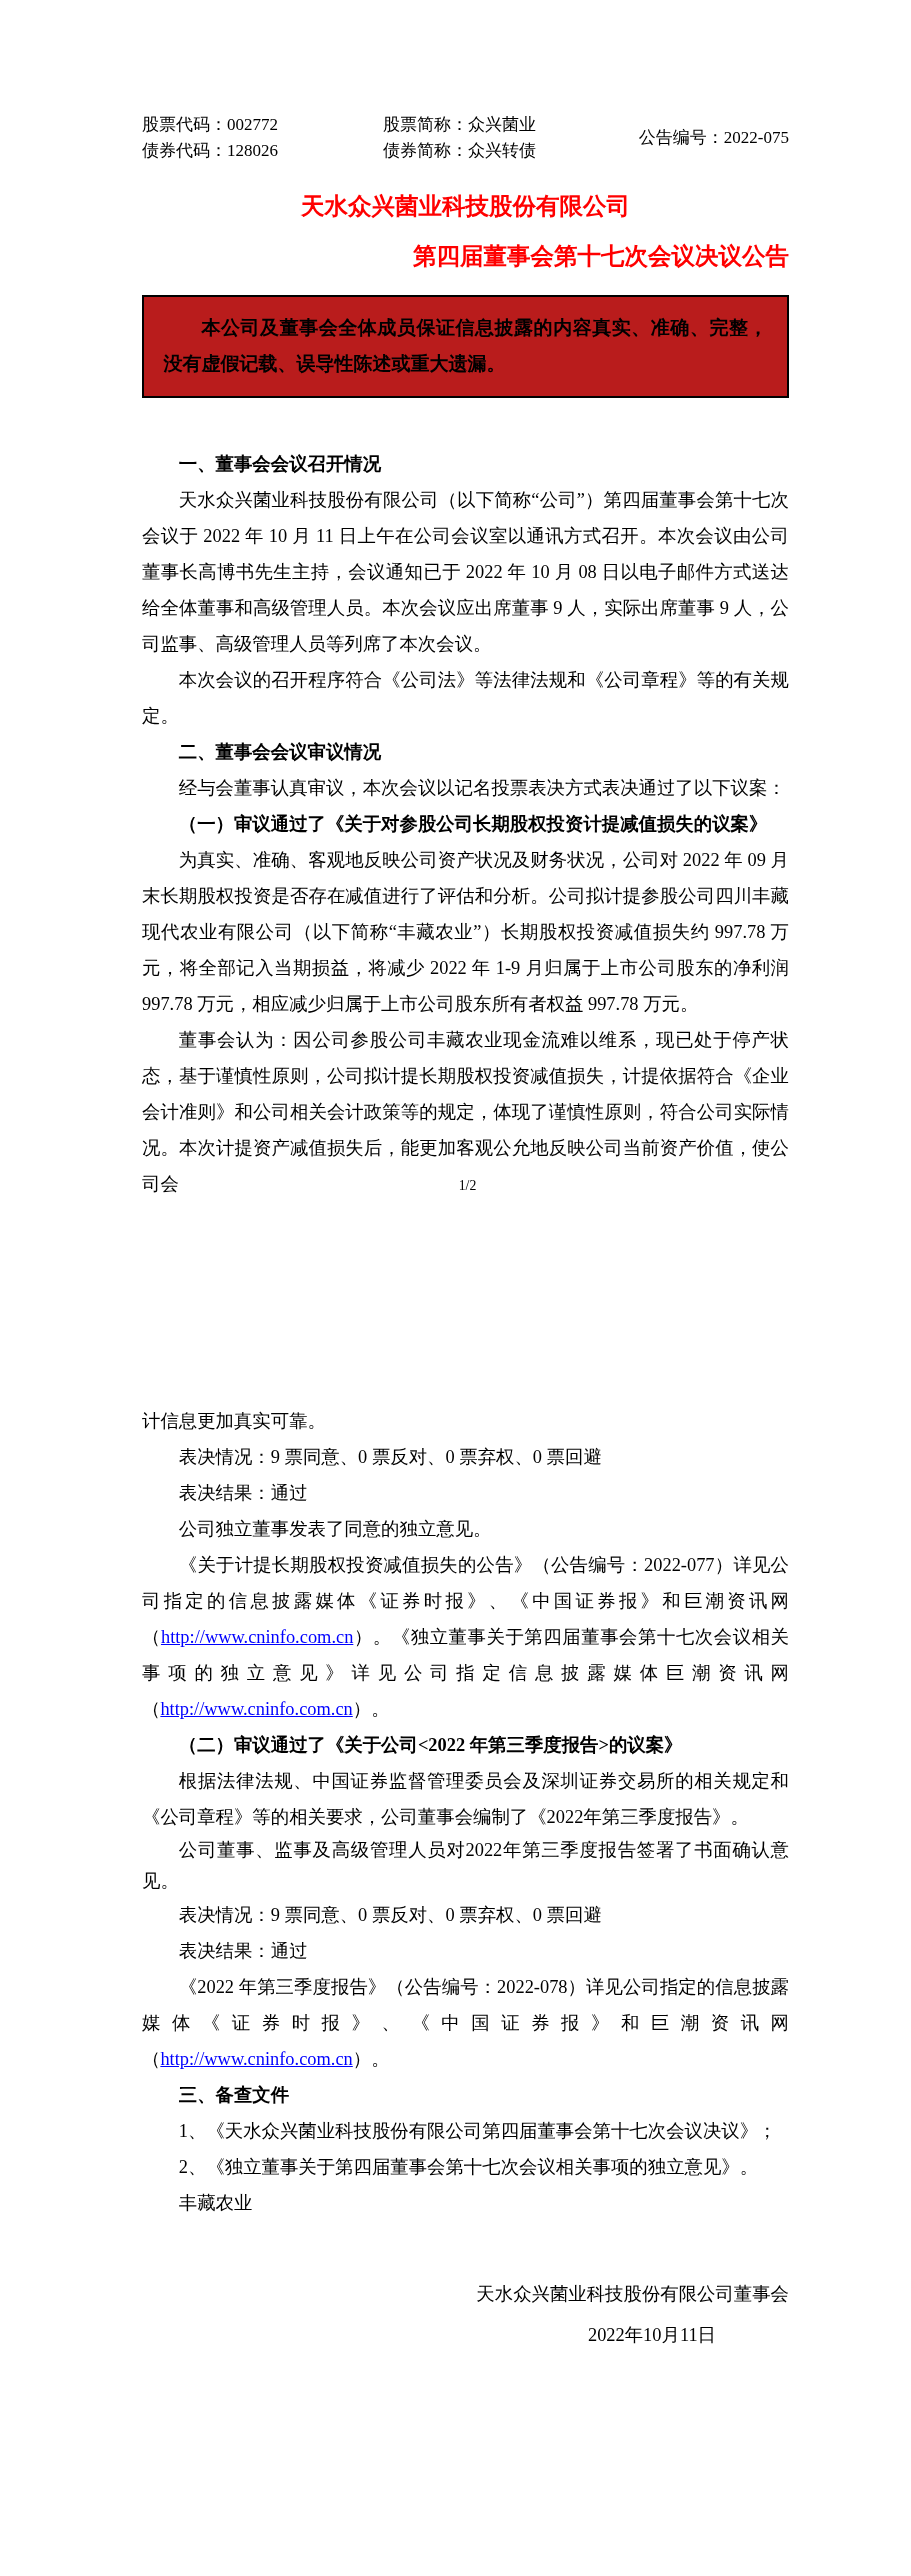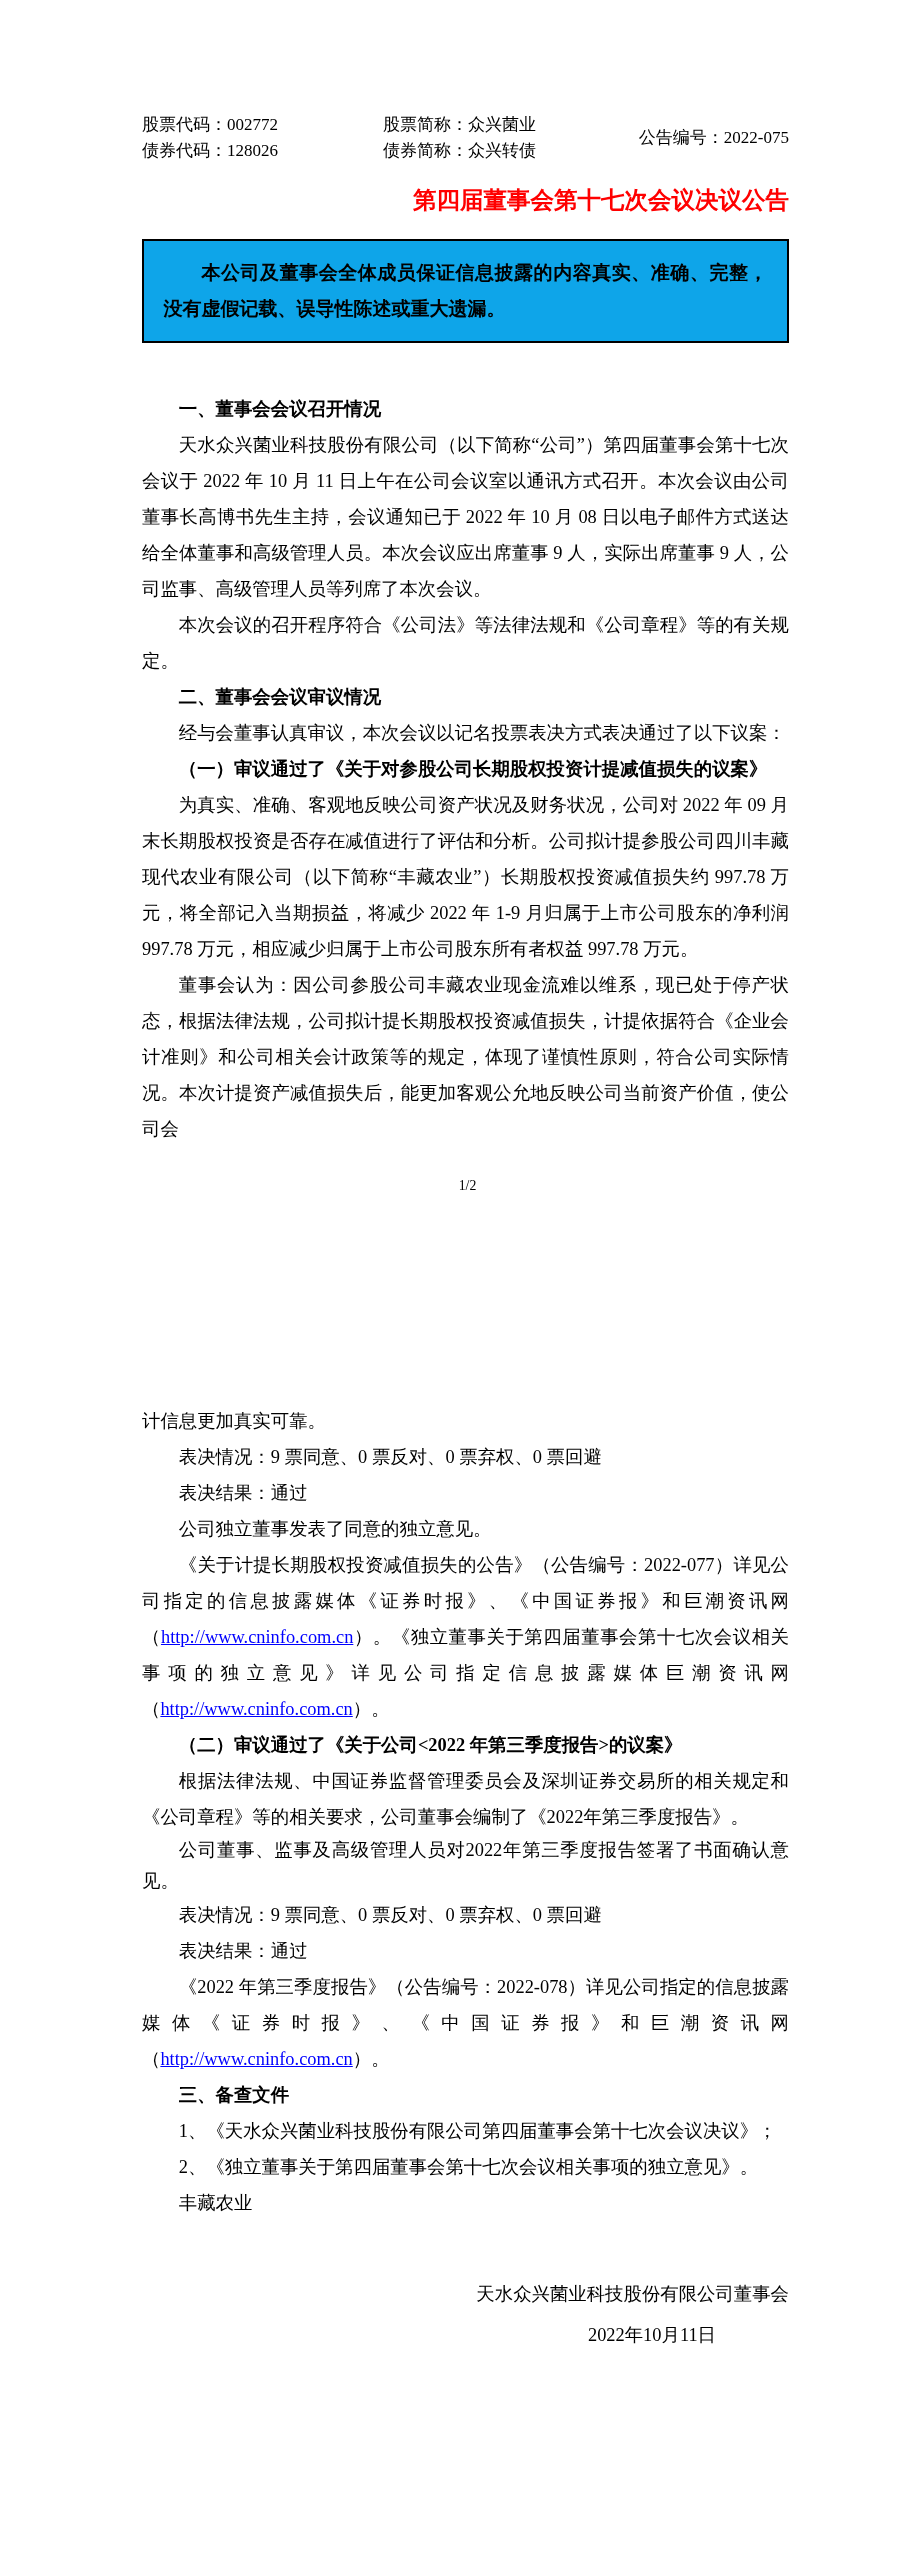--- a/index.html
+++ b/index.html
@@ -23,21 +23,21 @@
 
   
   .title { text-align:center; font-weight:bold; font-size:23.5px; line-height:28px; margin:0; }
   .title-company { margin-top:27.5px; }
   .title-subject { margin-top:22px;text-align:right; }
 
   
   .notice-box {
     margin-top:25px;
     border:2.9px solid #000000;
-    background:#0ea5e9;
+    background:#b91c1c;
     padding:13.8px 19.5px;
   }
   .notice-box p {
     margin:0;
     font-weight:bold;
     font-size:19px;
     line-height:36px;
     text-indent:2em;
     text-align:justify;
   }
@@ -98,36 +98,37 @@
       </div>
       <div class="hcol2">
         <div><span>股票简称：</span><span>众兴菌业</span></div>
         <div><span>债券简称：</span><span>众兴转债</span></div>
       </div>
       <div class="hcol3">
         <div><span>公告编号：</span><span>2022-075</span></div>
       </div>
     </div>
 
+    <h1 class="title title-company" style="color:#ff0000;">天水众兴菌业科技股份有限公司</h1>
     <h2 class="title title-subject" style="color:#ff0000;">第四届董事会第十七次会议决议公告</h2>
 
     <div class="notice-box">
       <p>本公司及董事会全体成员保证信息披露的内容真实、准确、完整，没有虚假记载、误导性陈述或重大遗漏。</p>
     </div>
 
     <p class="sec mt84">一、董事会会议召开情况</p>
     <p class="p">天水众兴菌业科技股份有限公司（以下简称“公司”）第四届董事会第十七次会议于 2022 年 10 月 11 日上午在公司会议室以通讯方式召开。本次会议由公司董事长高博书先生主持，会议通知已于 2022 年 10 月 08 日以电子邮件方式送达给全体董事和高级管理人员。本次会议应出席董事 9 人，实际出席董事 9 人，公司监事、高级管理人员等列席了本次会议。</p>
     <p class="p">本次会议的召开程序符合《公司法》等法律法规和《公司章程》等的有关规定。</p>
 
     <p class="sec">二、董事会会议审议情况</p>
     <p class="p">经与会董事认真审议，本次会议以记名投票表决方式表决通过了以下议案：</p>
 
     <p class="item-heading">（一）审议通过了《关于对参股公司长期股权投资计提减值损失的议案》</p>
     <p class="p">为真实、准确、客观地反映公司资产状况及财务状况，公司对 2022 年 09 月末长期股权投资是否存在减值进行了评估和分析。公司拟计提参股公司四川丰藏现代农业有限公司（以下简称“丰藏农业”）长期股权投资减值损失约 997.78 万元，将全部记入当期损益，将减少 2022 年 1-9 月归属于上市公司股东的净利润 997.78 万元，相应减少归属于上市公司股东所有者权益 997.78 万元。</p>
-    <p class="p">董事会认为：因公司参股公司丰藏农业现金流难以维系，现已处于停产状态，根据法律法规，公司拟计提长期股权投资减值损失，计提依据符合《企业会计准则》和公司相关会计政策等的规定，体现了谨慎性原则，符合公司实际情况。本次计提资产减值损失后，能更加客观公允地反映公司当前资产价值，使公司会</p>
+    <p class="p">董事会认为：因公司参股公司丰藏农业现金流难以维系，现已处于停产状态，基于谨慎性原则，公司拟计提长期股权投资减值损失，计提依据符合《企业会计准则》和公司相关会计政策等的规定，体现了谨慎性原则，符合公司实际情况。本次计提资产减值损失后，能更加客观公允地反映公司当前资产价值，使公司会</p>
   </div>
 
   <div class="page-num page-num-1">1/2</div>
 
   <div class="page page2">
 
     <p class="p noindent">计信息更加真实可靠。</p>
     <p class="vote">表决情况：9 票同意、0 票反对、0 票弃权、0 票回避</p>
     <p class="vote">表决结果：通过</p>
     <p class="p">公司独立董事发表了同意的独立意见。</p>

